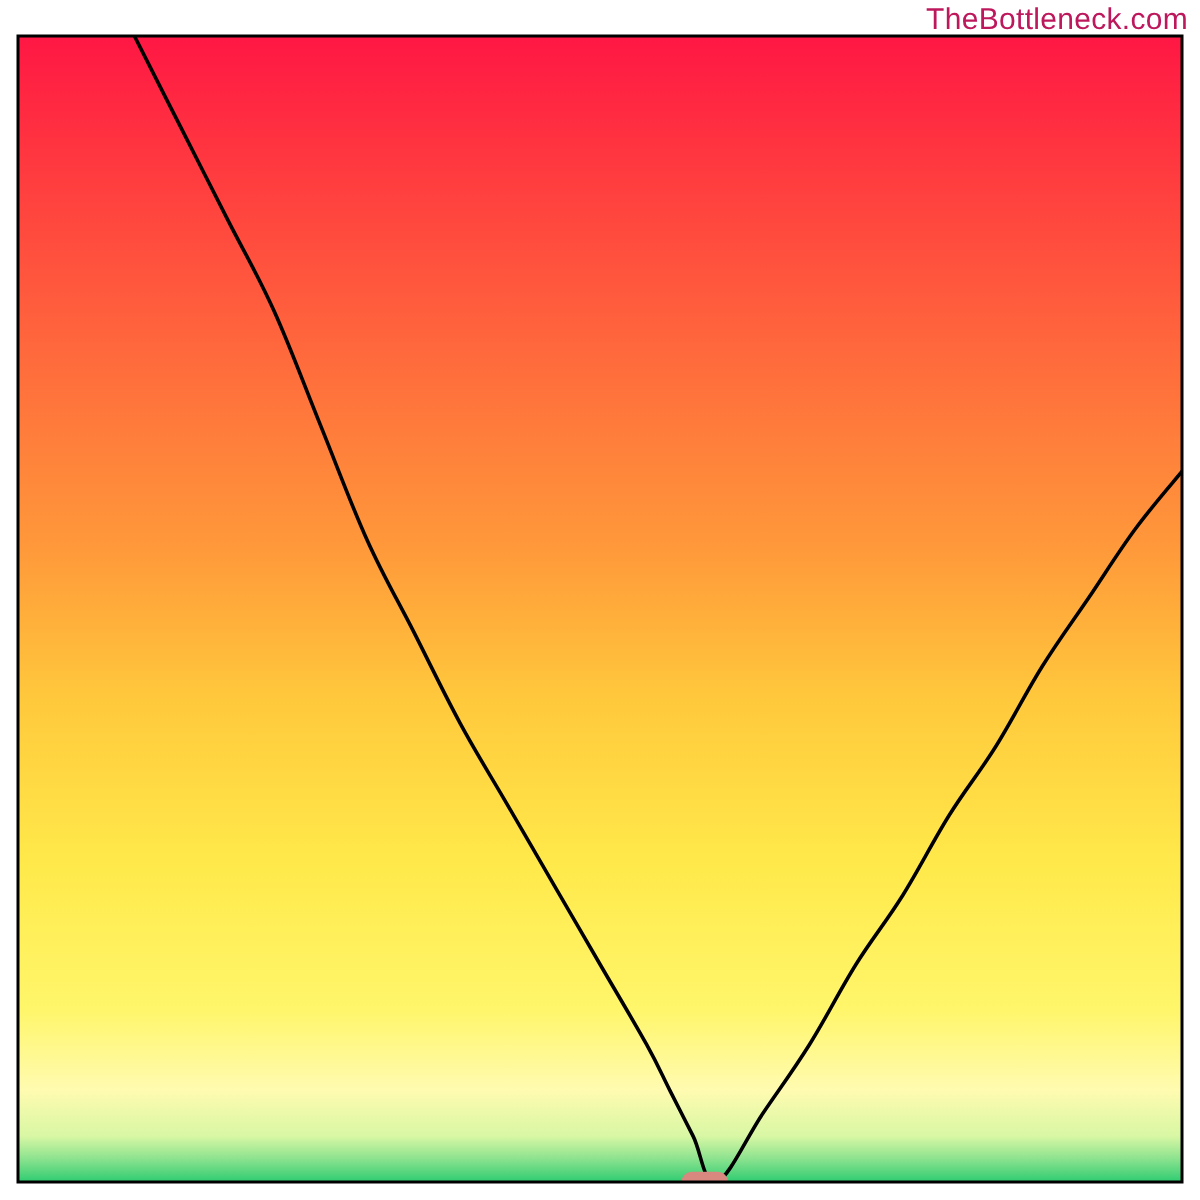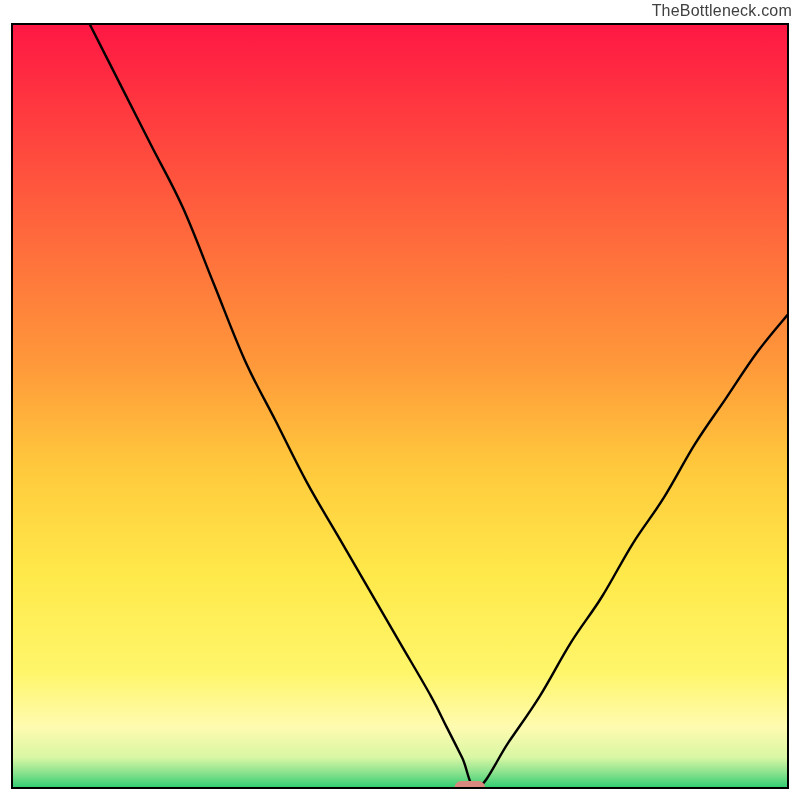--- a/index.html
+++ b/index.html
@@ -21,22 +21,22 @@
     left: 0;
     top: 0;
     width: 800px;
     height: 800px;
     display: block;
   }
   .watermark {
     position: absolute;
     top: 2px;
     right: 8px;
-    color: #404040;
-    font-size: 16px;
+    color: #be185d;
+    font-size: 20px;
     letter-spacing: 0.2px;
     font-weight: 400;
     user-select: none;
   }
 </style>
 </head>
 <body>
 
 <div class="stage">
 

